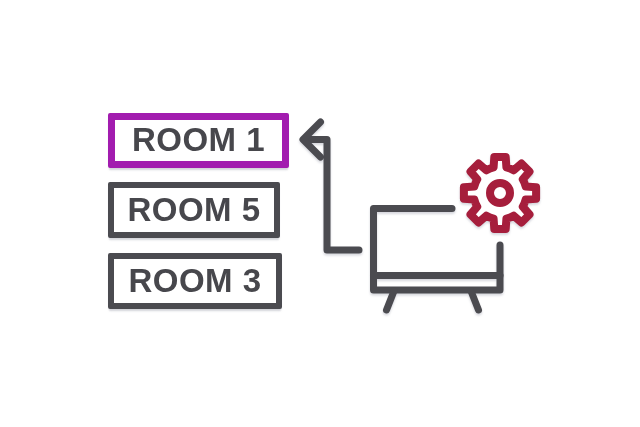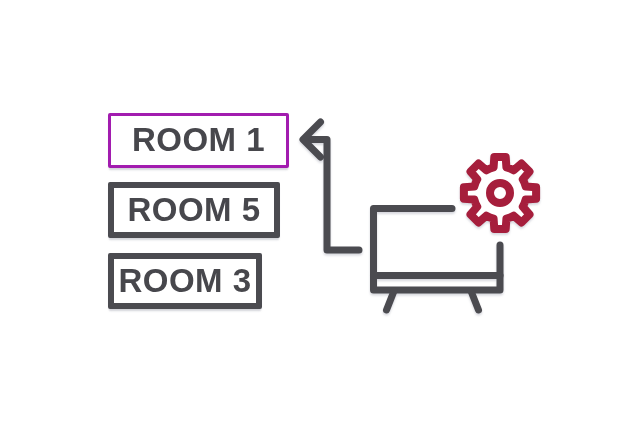--- a/index.html
+++ b/index.html
@@ -25,24 +25,24 @@
   .room .label {
     font-weight: bold;
     font-size: 33px;
     letter-spacing: 0.5px;
     color: #47474C;
     line-height: 1;
     padding-bottom: 2px;
     white-space: nowrap;
   }
   .room-default { border: 6px solid #4B4B50; }
-  .room-selected { border: 3px solid #a21caf; }
+  .room-selected { border: 7px solid #a21caf; }
   #room1 { top: 113px; width: 181px; height: 55px; }
   #room2 { top: 182px; width: 172px; height: 56px; }
-  #room3 { top: 253px; width: 154px; height: 56px; }
+  #room3 { top: 253px; width: 174px; height: 56px; }
   .art {
     position: absolute;
     inset: 0;
     filter: drop-shadow(0 2.5px 1px rgba(108,112,134,0.28));
   }
 </style>
 </head>
 <body>
 
 <div class="canvas">

